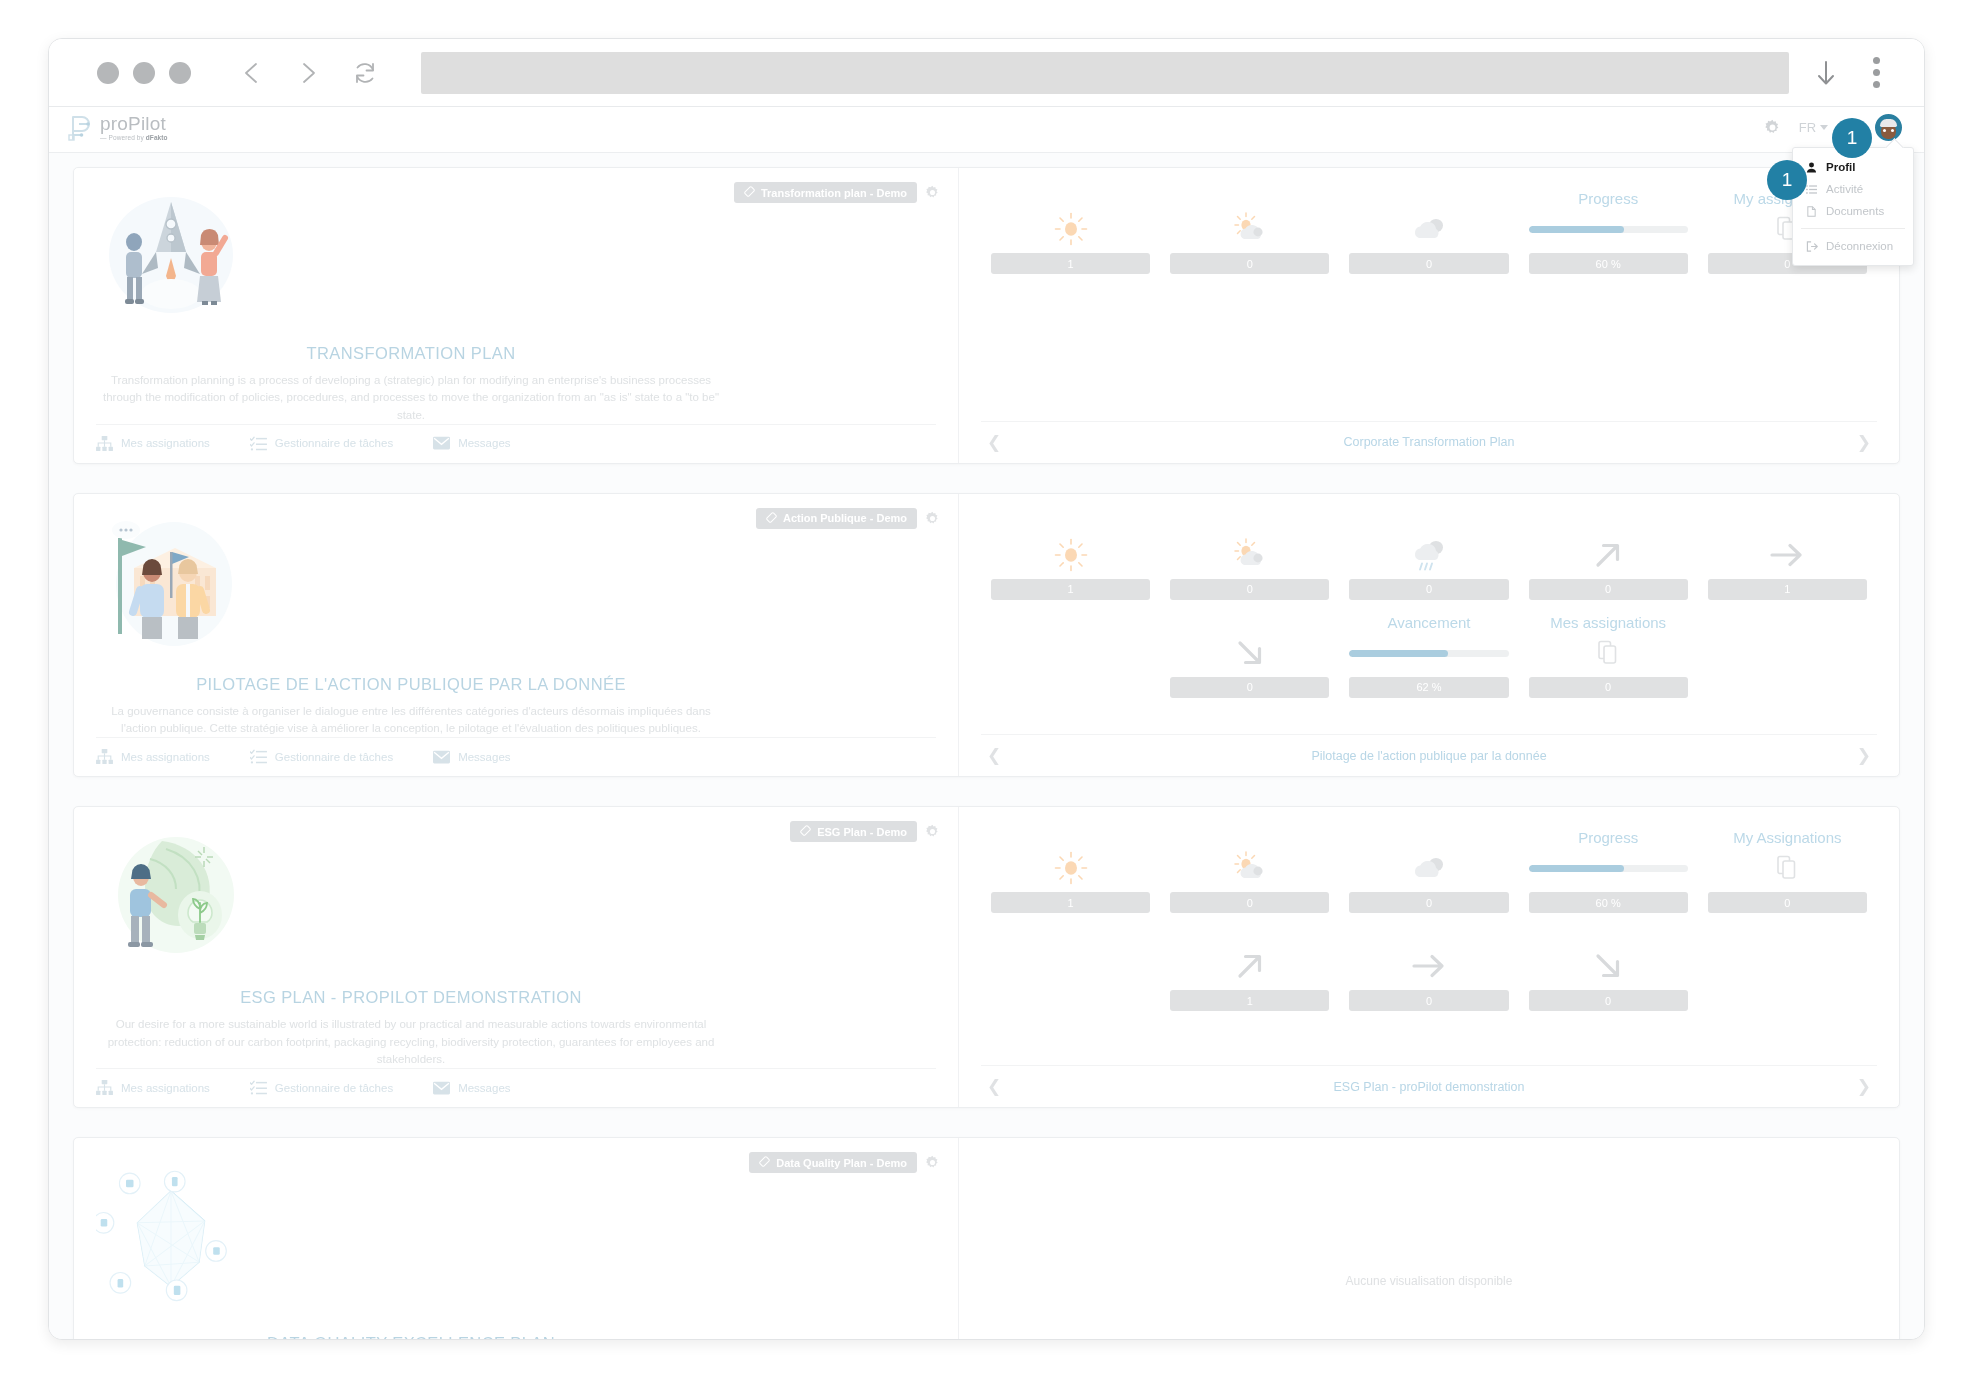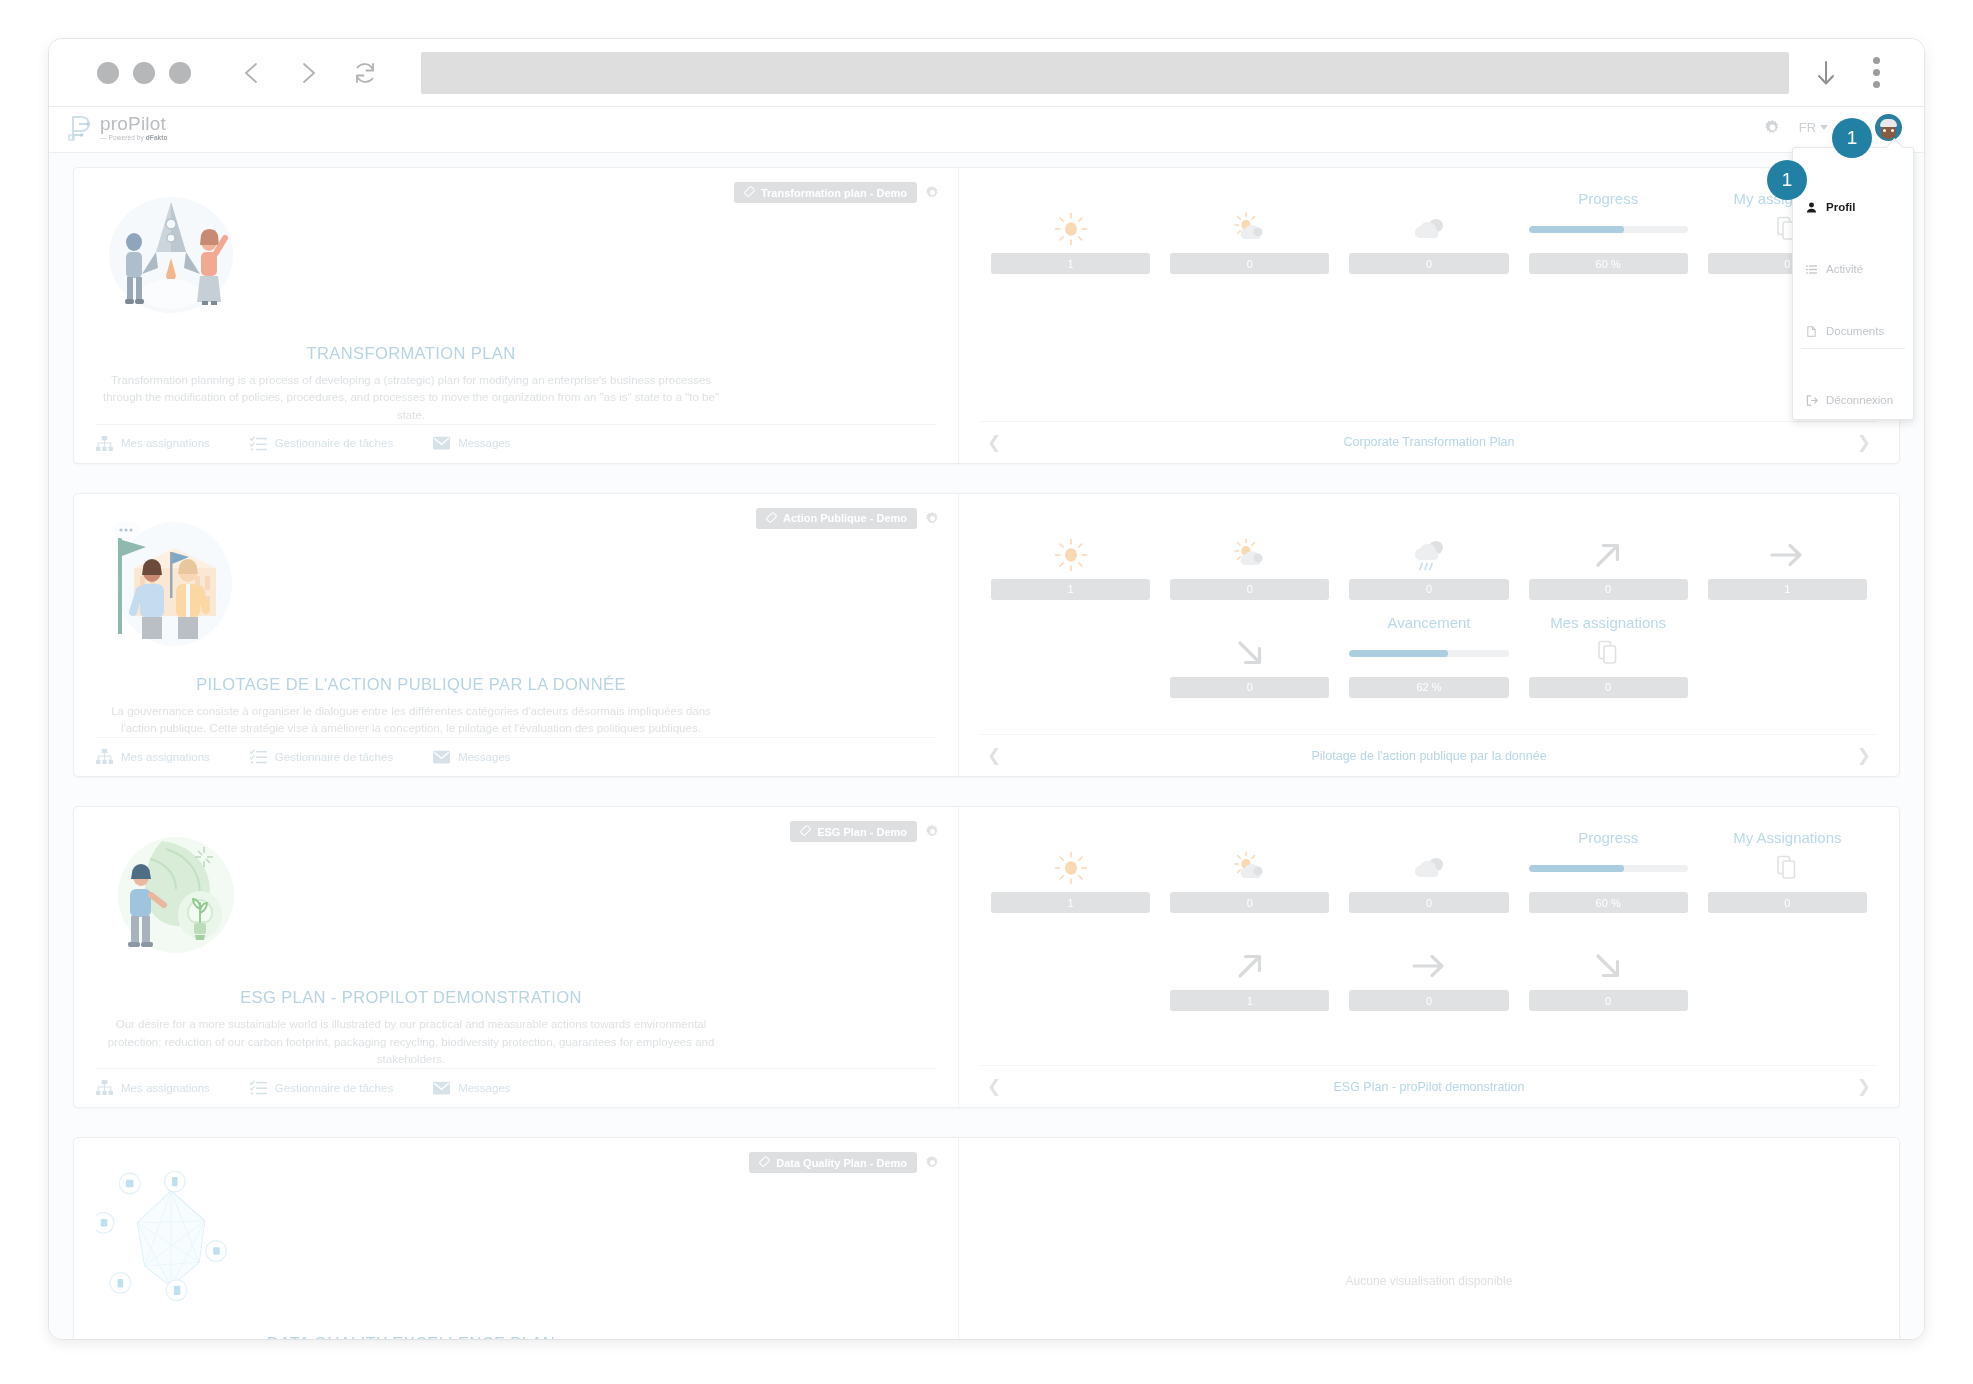--- a/index.html
+++ b/index.html
@@ -123,21 +123,20 @@
     width: 12px; height: 12px; background: #fff;
     border-left: 1px solid #e6e8ea; border-top: 1px solid #e6e8ea;
     transform: rotate(45deg);
   }
   .menu-item {
     display: flex; align-items: center; gap: 8px;
     padding: 5px 12px;
     font-size: 11.5px;
     color: #c2c6ca;
     white-space: nowrap;
-    margin-top: 40px;
   }
   .menu-item.active { color: #1c1c1c; font-weight: bold; }
   .menu-item .mi-icon { width: 13px; display: flex; justify-content: center; }
   .menu-sep { height: 1px; background: #ececec; margin: 6px 8px; }
   #badge-profil { left: -26px; top: 12px; }
 
   
   .page-body {
     position: relative;
     background: #fbfcfd;

